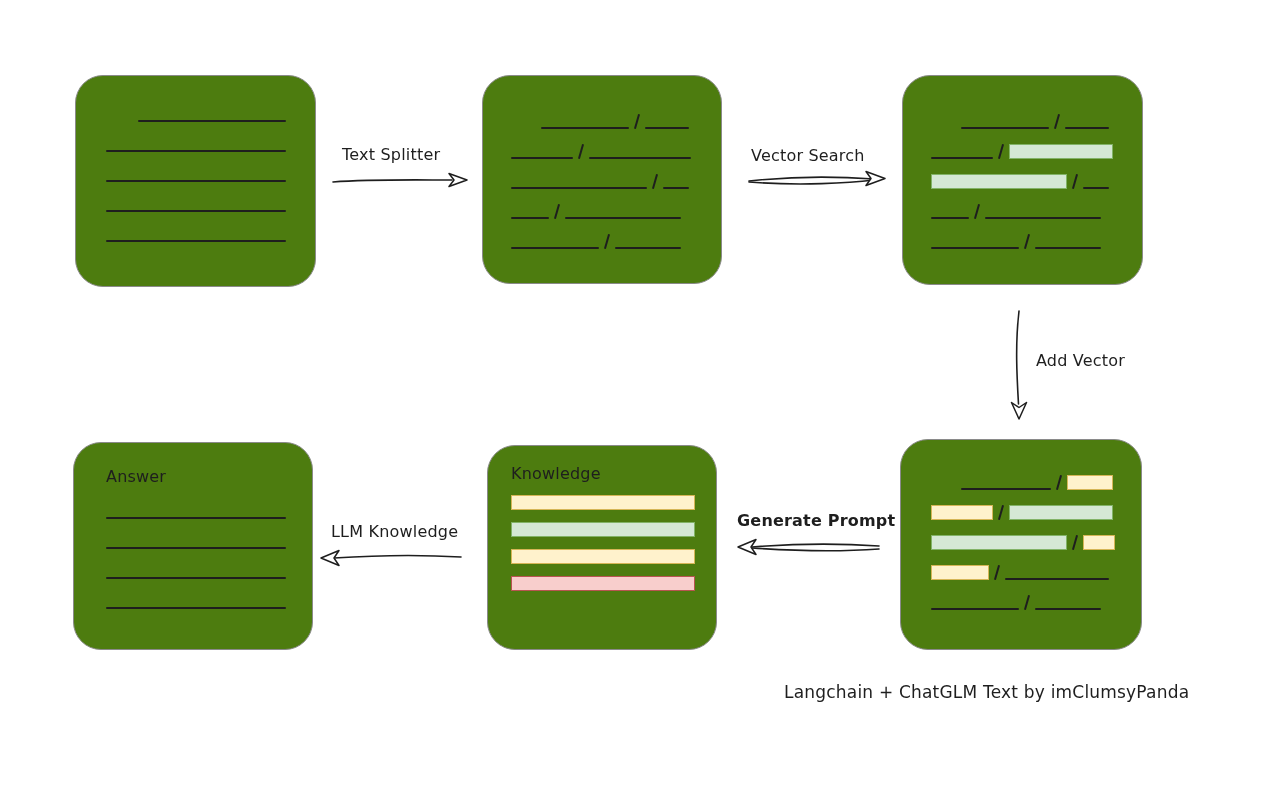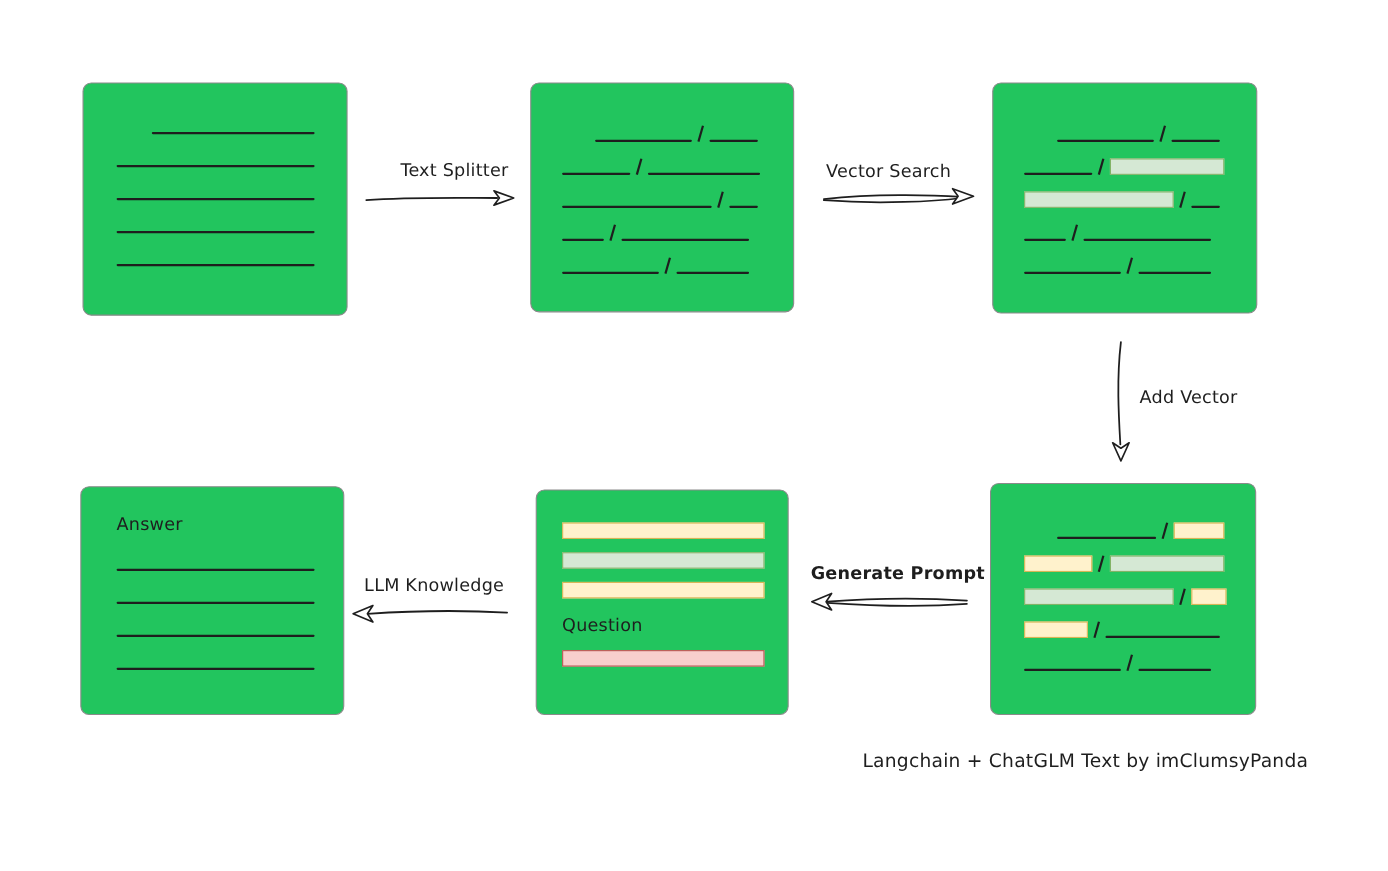--- a/index.html
+++ b/index.html
@@ -2,22 +2,22 @@
 <html><head>
 <meta charset="utf-8">
 <style>
   html,body{margin:0;padding:0;}
   body{
     width:1262px;height:792px;position:relative;background:#ffffff;
     font-family:"DejaVu Sans","Liberation Sans",sans-serif;
     color:#1e1e1e;overflow:hidden;
   }
   .box{
-    position:absolute;box-sizing:border-box;background:#22c55e;
-    border:1px solid #8a8a8a;border-radius:8px;
+    position:absolute;box-sizing:border-box;background:#4d7c0f;
+    border:1px solid #8a8a8a;border-radius:28px;
   }
   #box-document{left:75px;top:75px;width:241px;height:212px;padding:28px 0 0 30px;}
   #box-split{left:482px;top:75px;width:240px;height:209px;padding:35px 0 0 28px;}
   #box-vector{left:902px;top:75px;width:241px;height:210px;padding:35px 0 0 28px;}
   #box-context{left:900px;top:439px;width:242px;height:211px;padding:32px 0 0 30px;}
   #box-prompt{left:487px;top:445px;width:230px;height:205px;padding:18px 0 0 23px;}
   #box-answer{left:73px;top:442px;width:240px;height:208px;padding:24px 0 0 32px;}
 
   .row{display:flex;align-items:flex-end;height:18px;margin-bottom:12px;}
   .seg-line{height:2px;background:#1e1e1e;border-radius:1px;}
@@ -27,21 +27,21 @@
   .chip.yellow{background:var(--yellow-fill,#fff2cc);border-color:var(--yellow-border,#d6b656);}
   .chip.red{background:var(--red-fill,#f8cecc);border-color:var(--red-border,#b85450);}
 
   .box-label{font-size:16px;line-height:20px;letter-spacing:0.2px;}
   #box-prompt .bars .chip{width:182px;margin-top:12px;}
   #box-prompt .bars.knowledge .chip:first-child{margin-top:11px;}
   #box-prompt .q-label{margin-top:15px;}
   #box-answer .rows{margin-top:14px;}
 
   .arrow-label{position:absolute;font-size:16px;line-height:18px;white-space:nowrap;letter-spacing:0.2px;}
-  #lbl-text-splitter{left:342px;top:146px;margin-left:22px;}
+  #lbl-text-splitter{left:342px;top:146px;}
   #lbl-vector-search{left:751px;top:147px;text-align:center;}
   #lbl-add-context{left:1036px;top:352px;}
   #lbl-generate-prompt{left:737px;top:512px;font-weight:bold;}
   #lbl-llm-response{left:331px;top:523px;}
 
   #caption{position:absolute;left:784px;top:682px;font-size:17px;white-space:nowrap;letter-spacing:0.2px;}
 
   svg.arrows{position:absolute;left:0;top:0;pointer-events:none;}
   .shaft{fill:none;stroke:#1e1e1e;stroke-width:1.6;stroke-linecap:round;}
   .head{fill:#ffffff;stroke:#1e1e1e;stroke-width:1.5;stroke-linejoin:round;}
@@ -153,26 +153,26 @@
       </div>
       <div class="row">
         <div class="seg-line" style="width: 88px;"></div>
         <div class="seg-slash"></div>
         <div class="seg-line" style="width: 66px;"></div>
       </div>
     </div>
 </div>
 
 <div class="box" id="box-prompt">
+  <div class="box-label">Knowledge</div>
   <div class="bars knowledge">
       <div class="chip yellow"></div>
       <div class="chip green"></div>
       <div class="chip yellow"></div>
     </div>
-  <div class="box-label q-label">Question</div>
   <div class="bars question">
       <div class="chip red"></div>
     </div>
 </div>
 
 <div class="box" id="box-answer">
   <div class="box-label">Answer</div>
   <div class="rows">
       <div class="row">
         <div class="seg-line" style="width: 180px;"></div>

